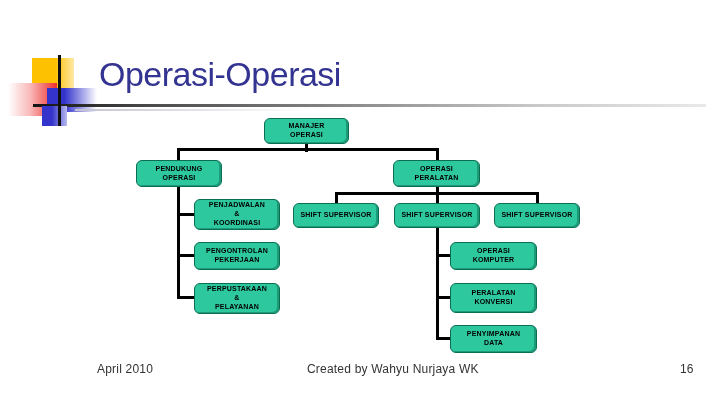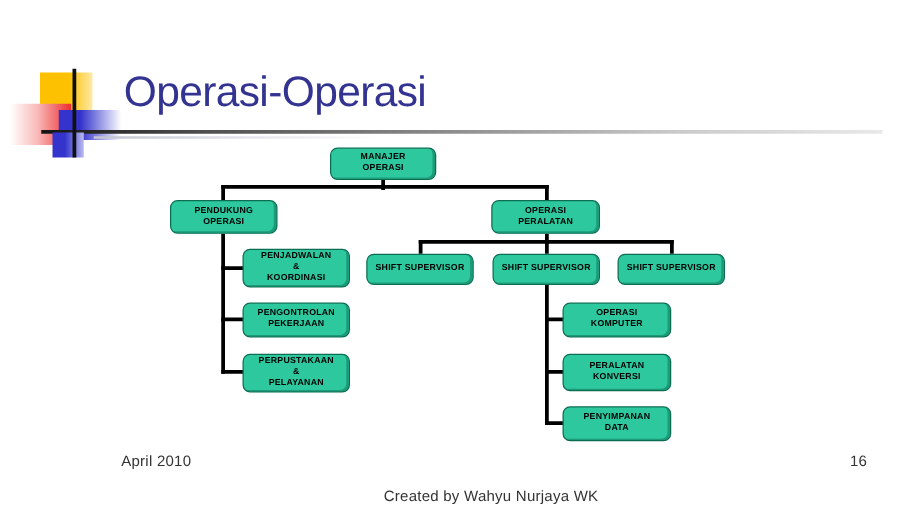--- a/index.html
+++ b/index.html
@@ -56,21 +56,21 @@
     white-space:pre-line;
     box-sizing:border-box;
   }
   .cn{ position:absolute; background:var(--connector); }
   
   .footer{
     position:absolute; top:362px; font-size:12px; color:var(--footer-text);
     letter-spacing:.2px;
   }
   .f-date{left:97px;}
-  .f-credit{left:307px;margin-top:28px;}
+  .f-credit{left:307px;}
   .f-page{left:680px;text-align:right;}
 </style>
 </head>
 <body>
 
 <div class="slide">
 
   <div class="deco-yellow"></div>
   <div class="deco-red"></div>
   <div class="deco-blue"></div>

